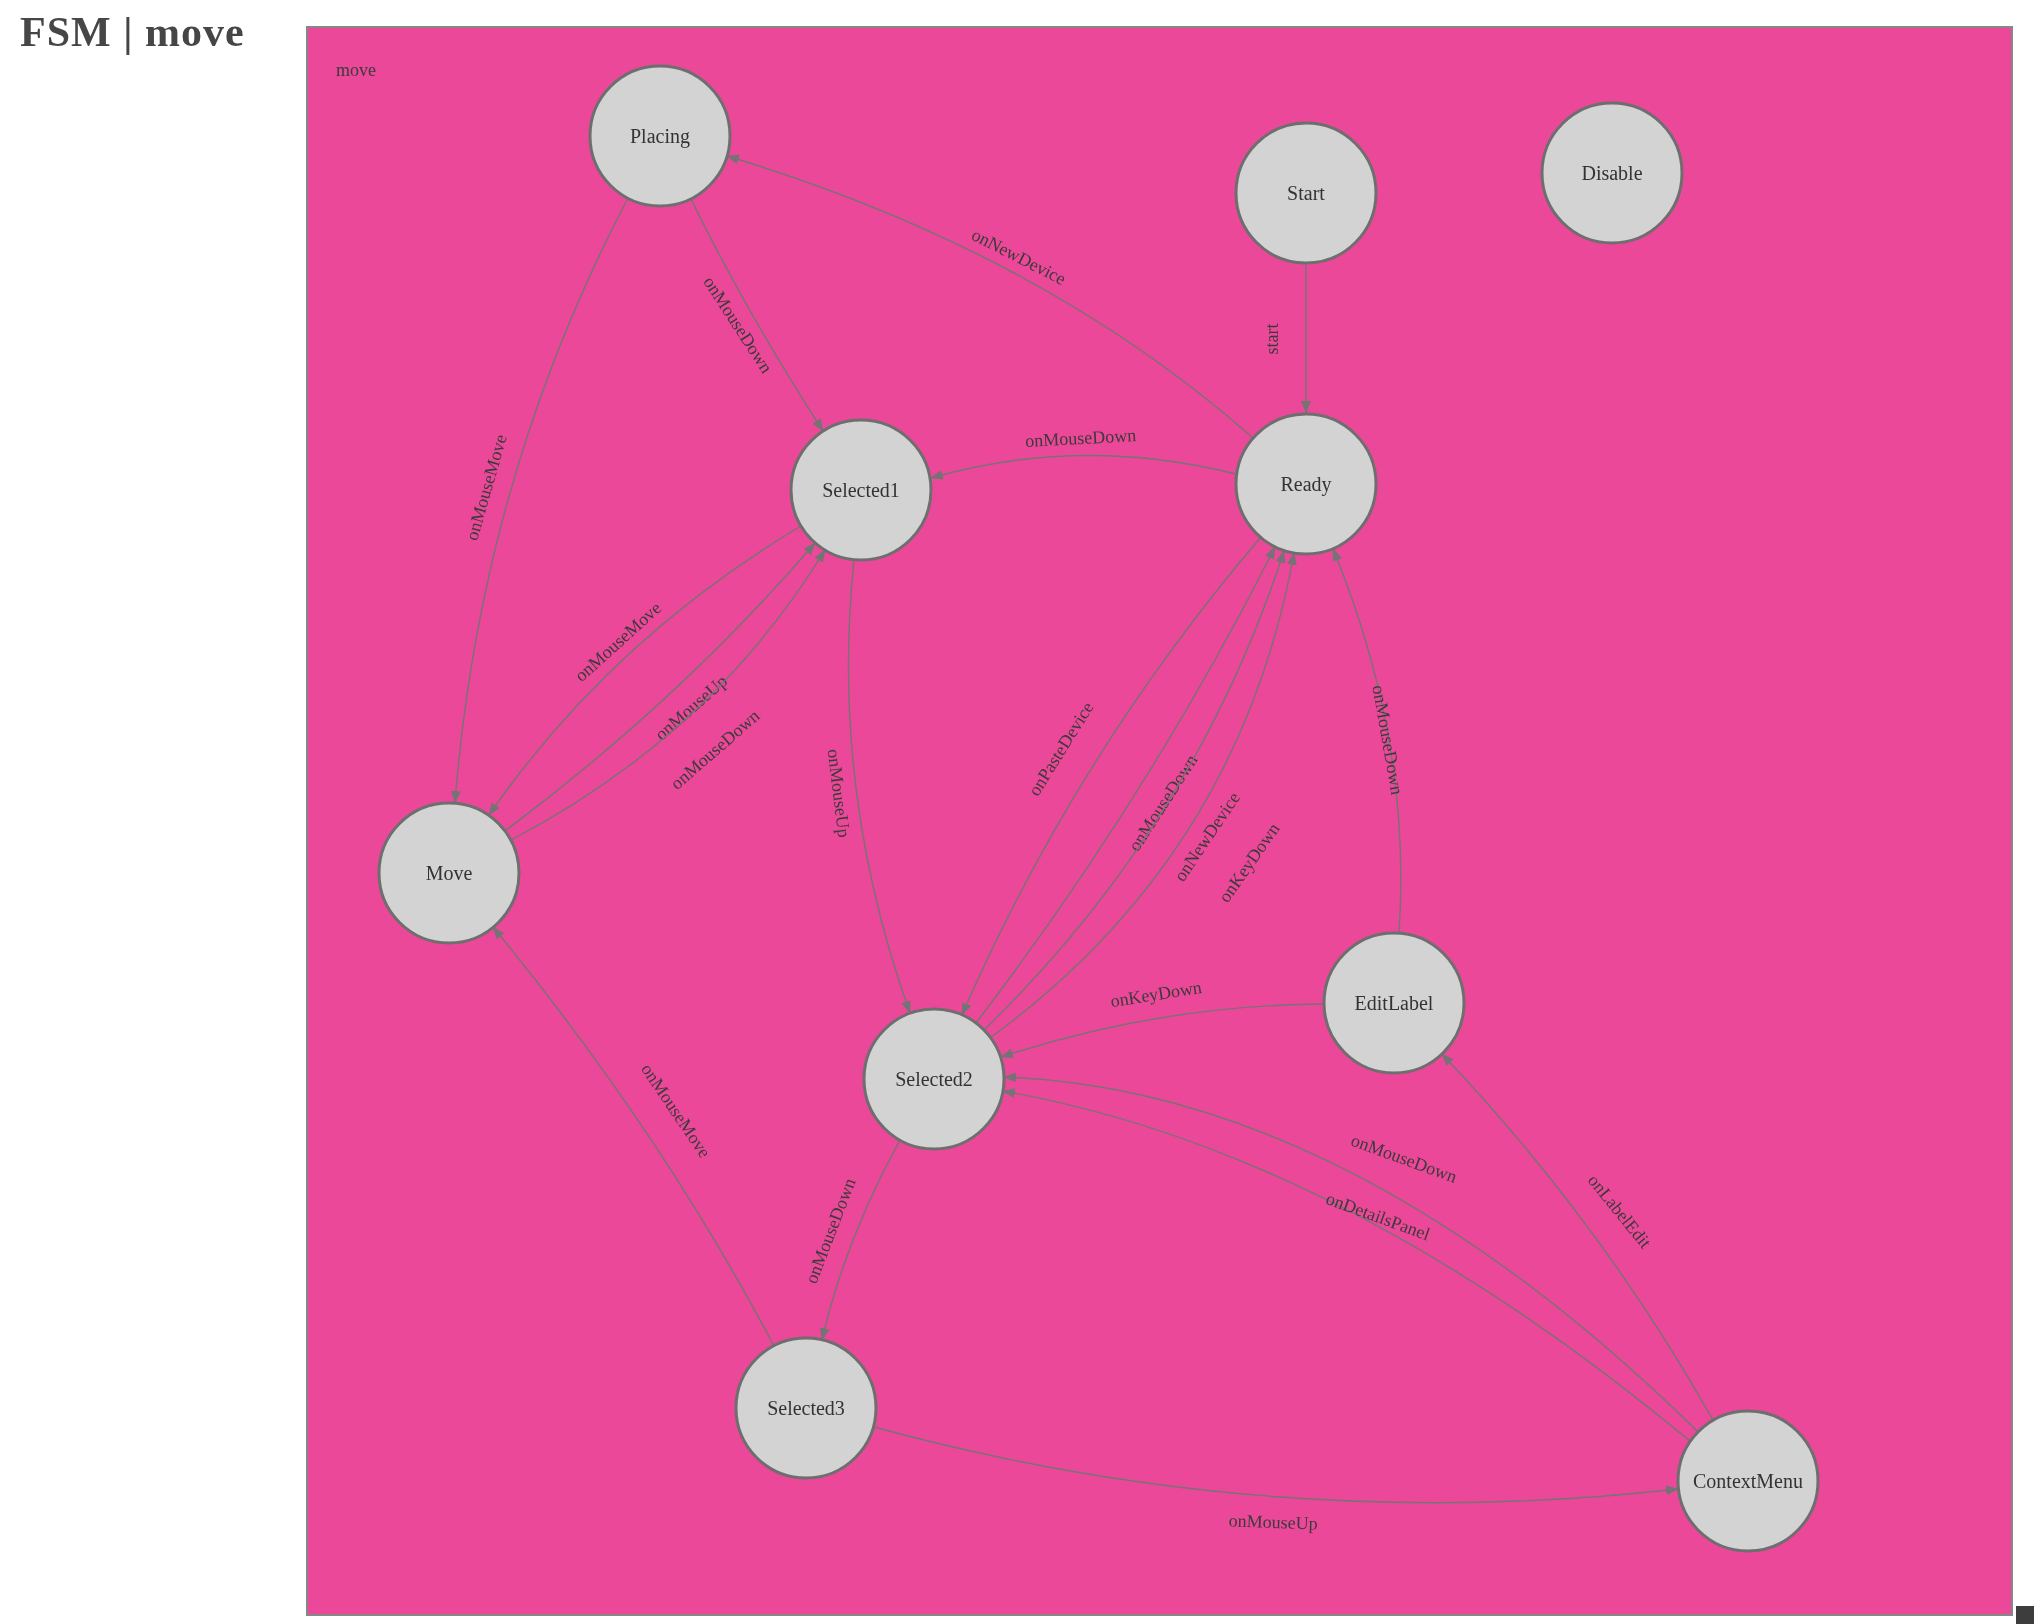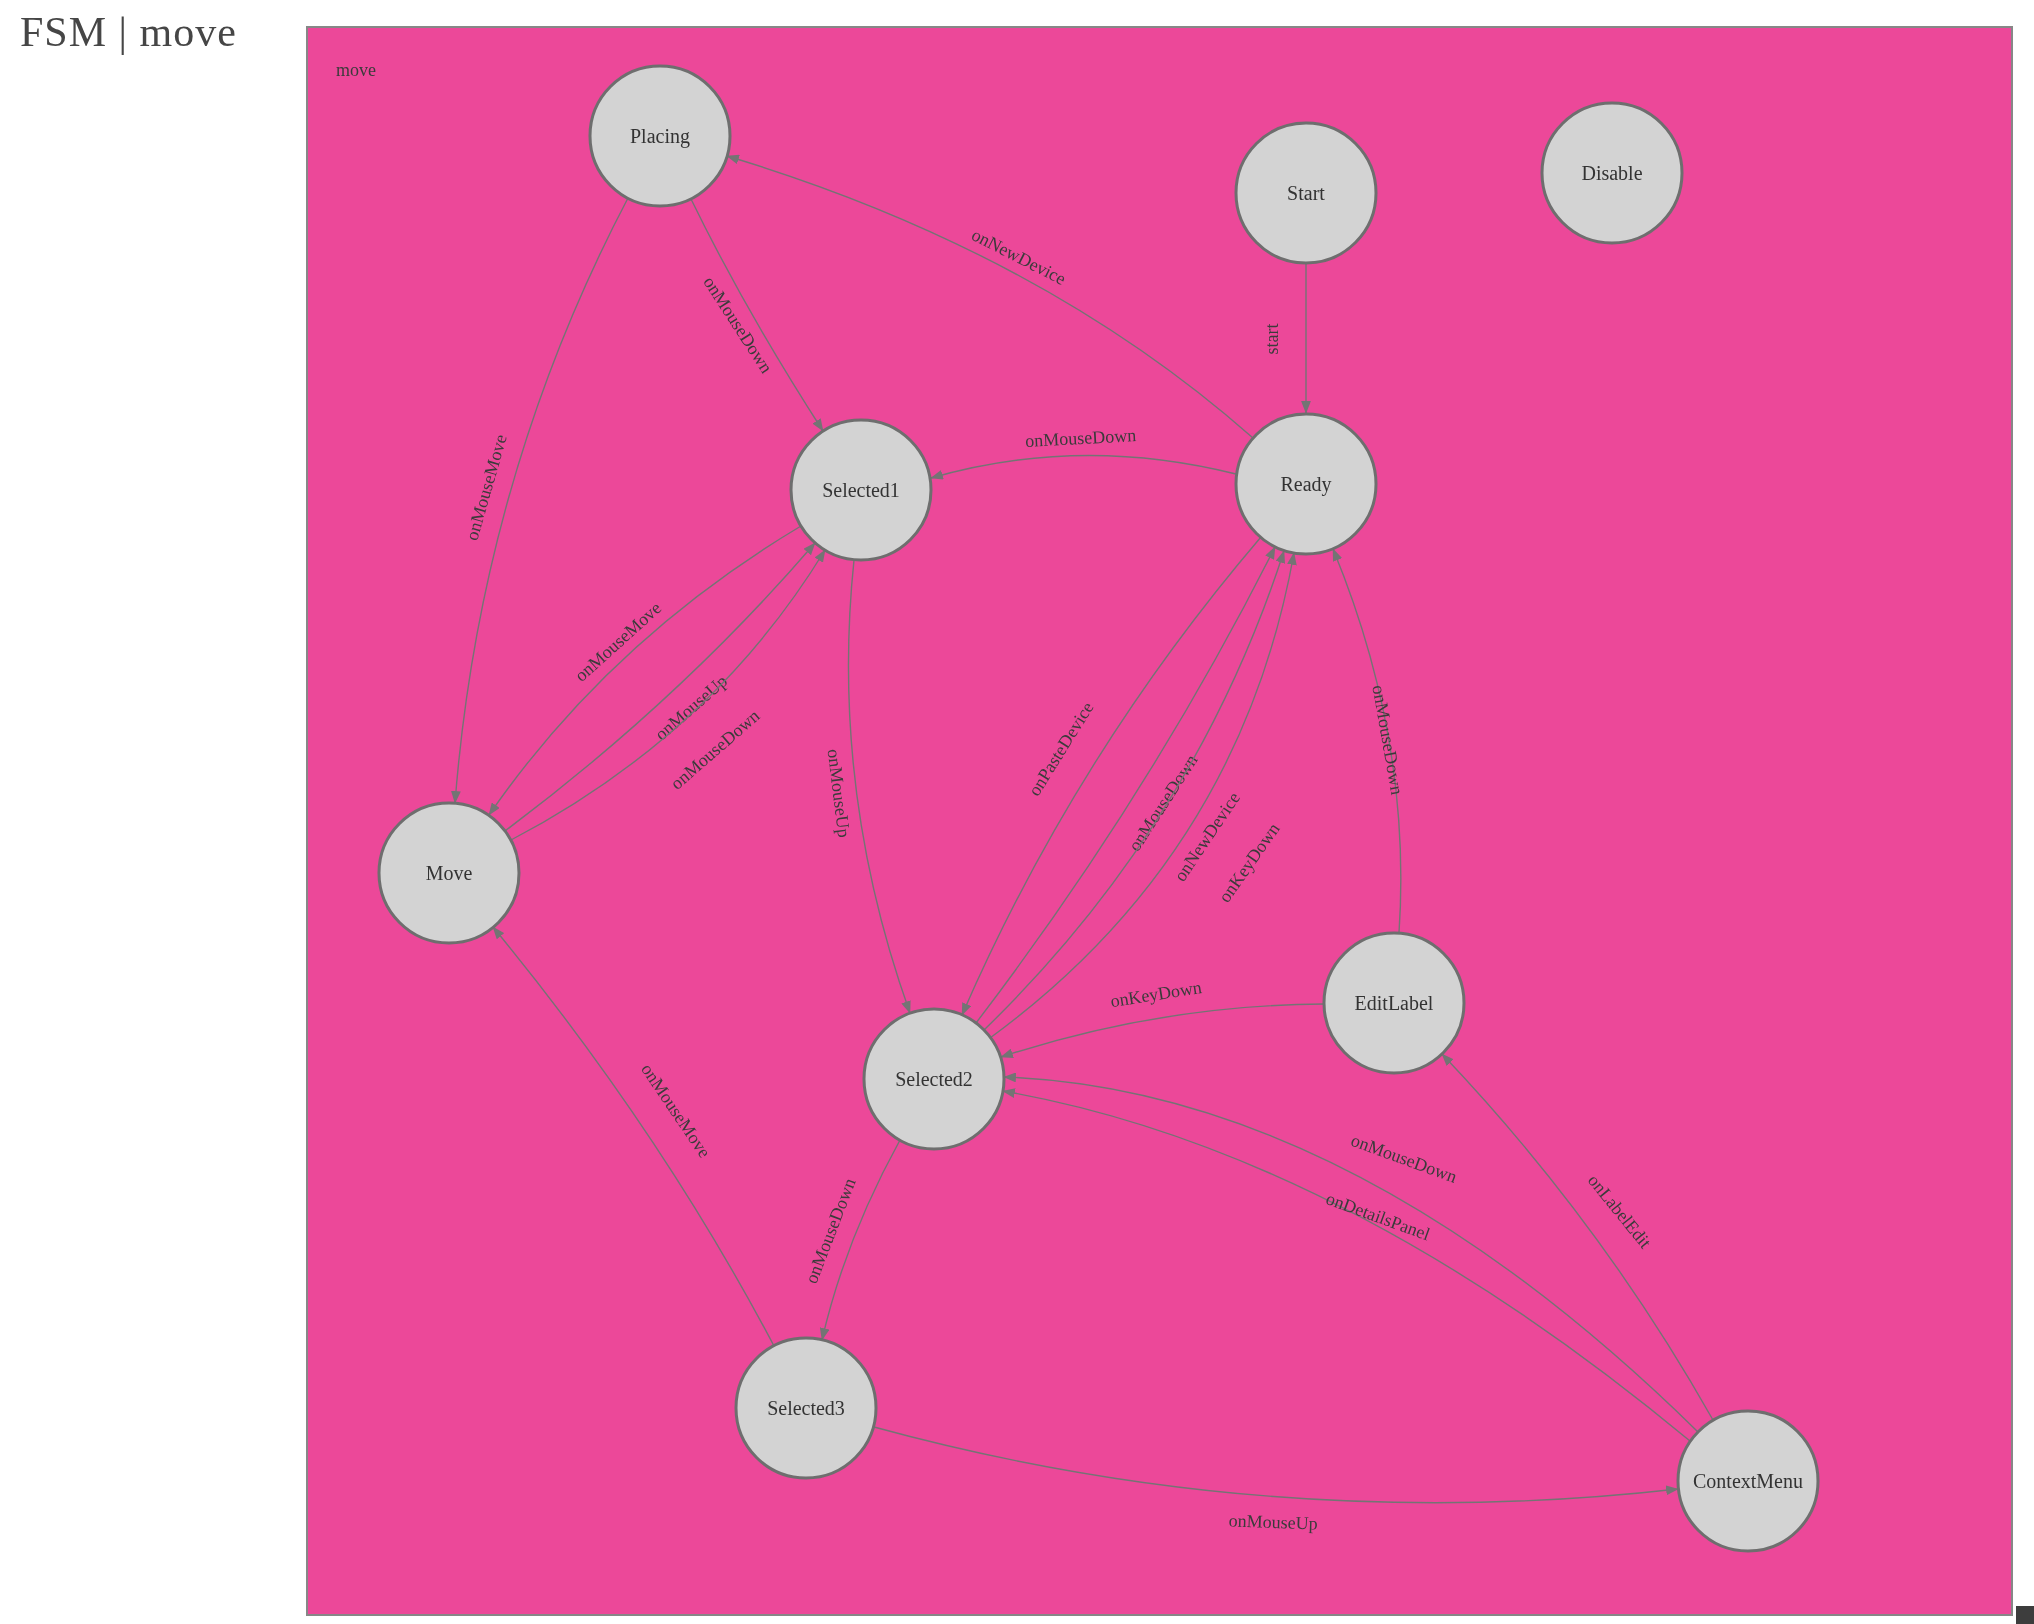--- a/index.html
+++ b/index.html
@@ -5,21 +5,21 @@
   html, body { margin: 0; padding: 0; }
   body {
     width: 2034px; height: 1624px;
     background: #ffffff;
     overflow: hidden;
     position: relative;
     font-family: "Liberation Serif", "DejaVu Serif", serif;
   }
   .page-title {
     position: absolute; left: 20px; top: 8px; margin: 0;
-    font-size: 42px; font-weight: normal;
+    font-size: 42px; font-weight: bold;
     color: var(--title-color, #464646);
     letter-spacing: 1px;
     white-space: pre;
   }
   .canvas {
     position: absolute; left: 306px; top: 26px;
     width: 1703px; height: 1586px;
     border: 2px solid var(--border-color, #878787);
     background: #ec4899;
   }

